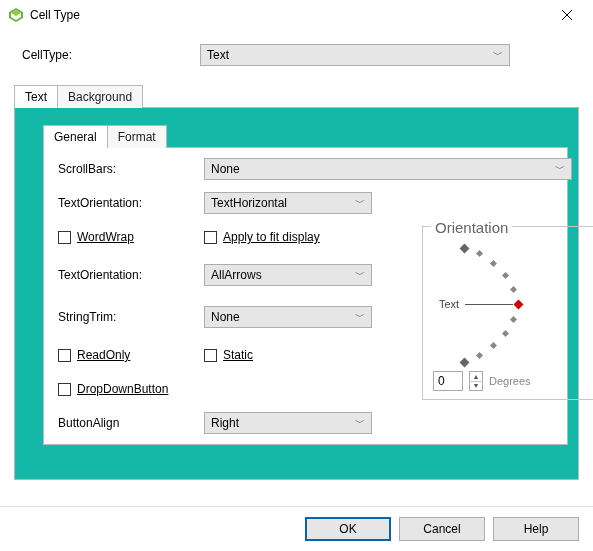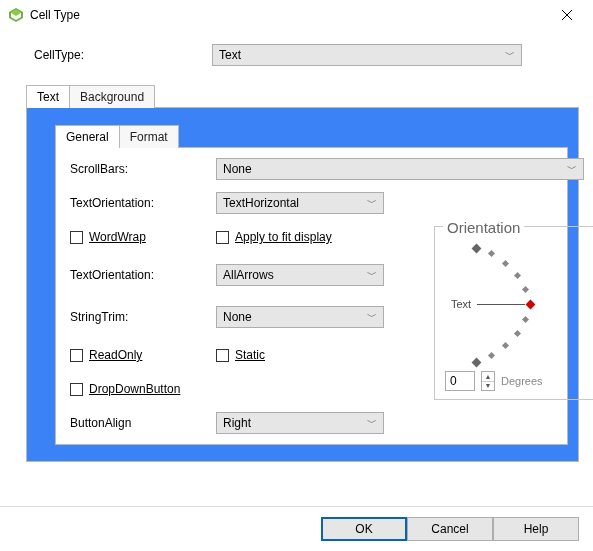--- a/index.html
+++ b/index.html
@@ -30,21 +30,20 @@
   .titlebar .close {
     width: 36px;
     height: 28px;
     display: flex;
     align-items: center;
     justify-content: center;
     font-size: 14px;
   }
   .content {
     padding: 6px 14px 0 14px;
-    margin-left: 12px;
   }
   .row-celltype {
     display: flex;
     align-items: center;
     padding: 8px 0 14px 6px;
   }
   .row-celltype .lbl {
     width: 180px;
     padding-left: 2px;
   }
@@ -84,22 +83,22 @@
   .tab.inactive {
     background: #f7f7f7;
     color: #222;
   }
   .tab.active {
     background: #fff;
     z-index: 2;
   }
   .tab-pane {
     border: 1px solid #b8b8b8;
-    padding: 12px 10px 16px 10px;
-    background: #3b82f6;
+    padding: 12px 10px 34px 10px;
+    background: #14b8a6;
   }
   .inner-pane {
     padding: 10px 14px 10px 14px;
     background: #fff;
   }
   .general-grid {
     display: grid;
     grid-template-columns: 140px 200px 190px;
     column-gap: 6px;
     row-gap: 12px;
@@ -195,20 +194,21 @@
   .spin-btns div:last-child { border-bottom: none; }
   .spin .deg {
     color: #888;
     font-size: 11px;
   }
   .footer {
     position: absolute;
     bottom: 10px;
     right: 14px;
     display: flex;
+    gap: 8px;
     border-radius: 6px;
   }
   .btn {
     width: 86px;
     height: 24px;
     border: 1px solid #adadad;
     background: #e6e6e6;
     display: flex;
     align-items: center;
     justify-content: center;

